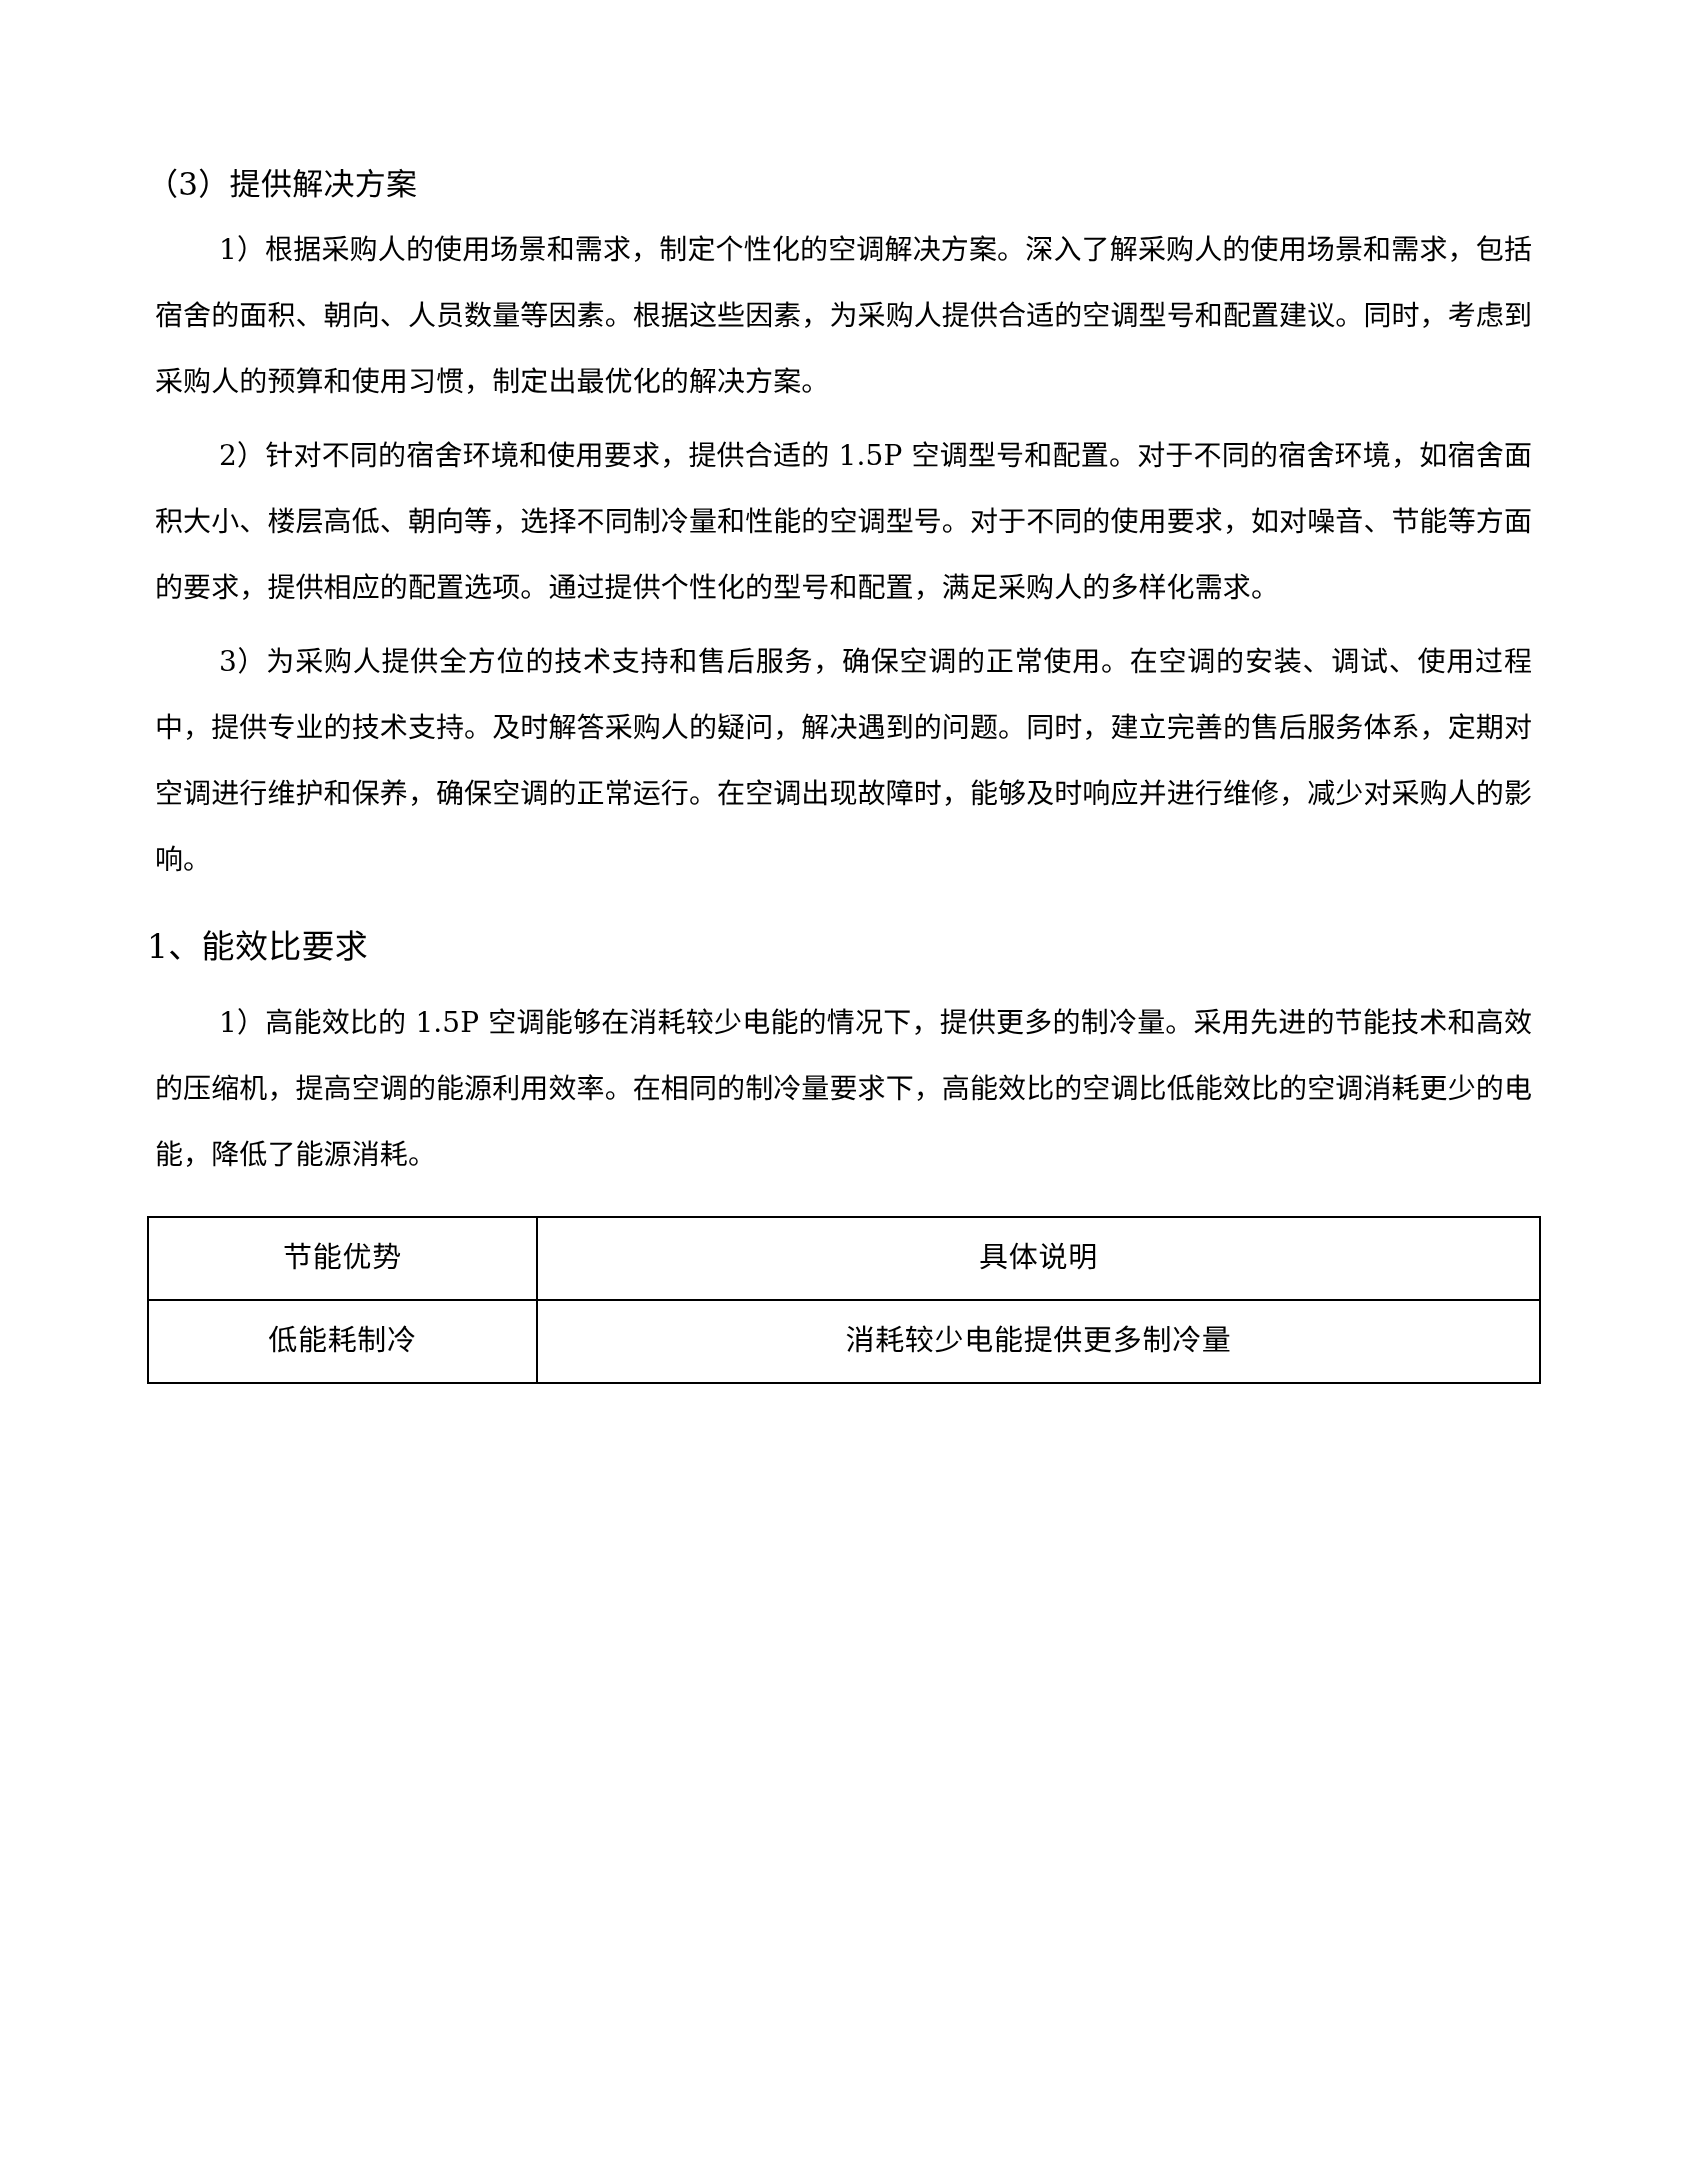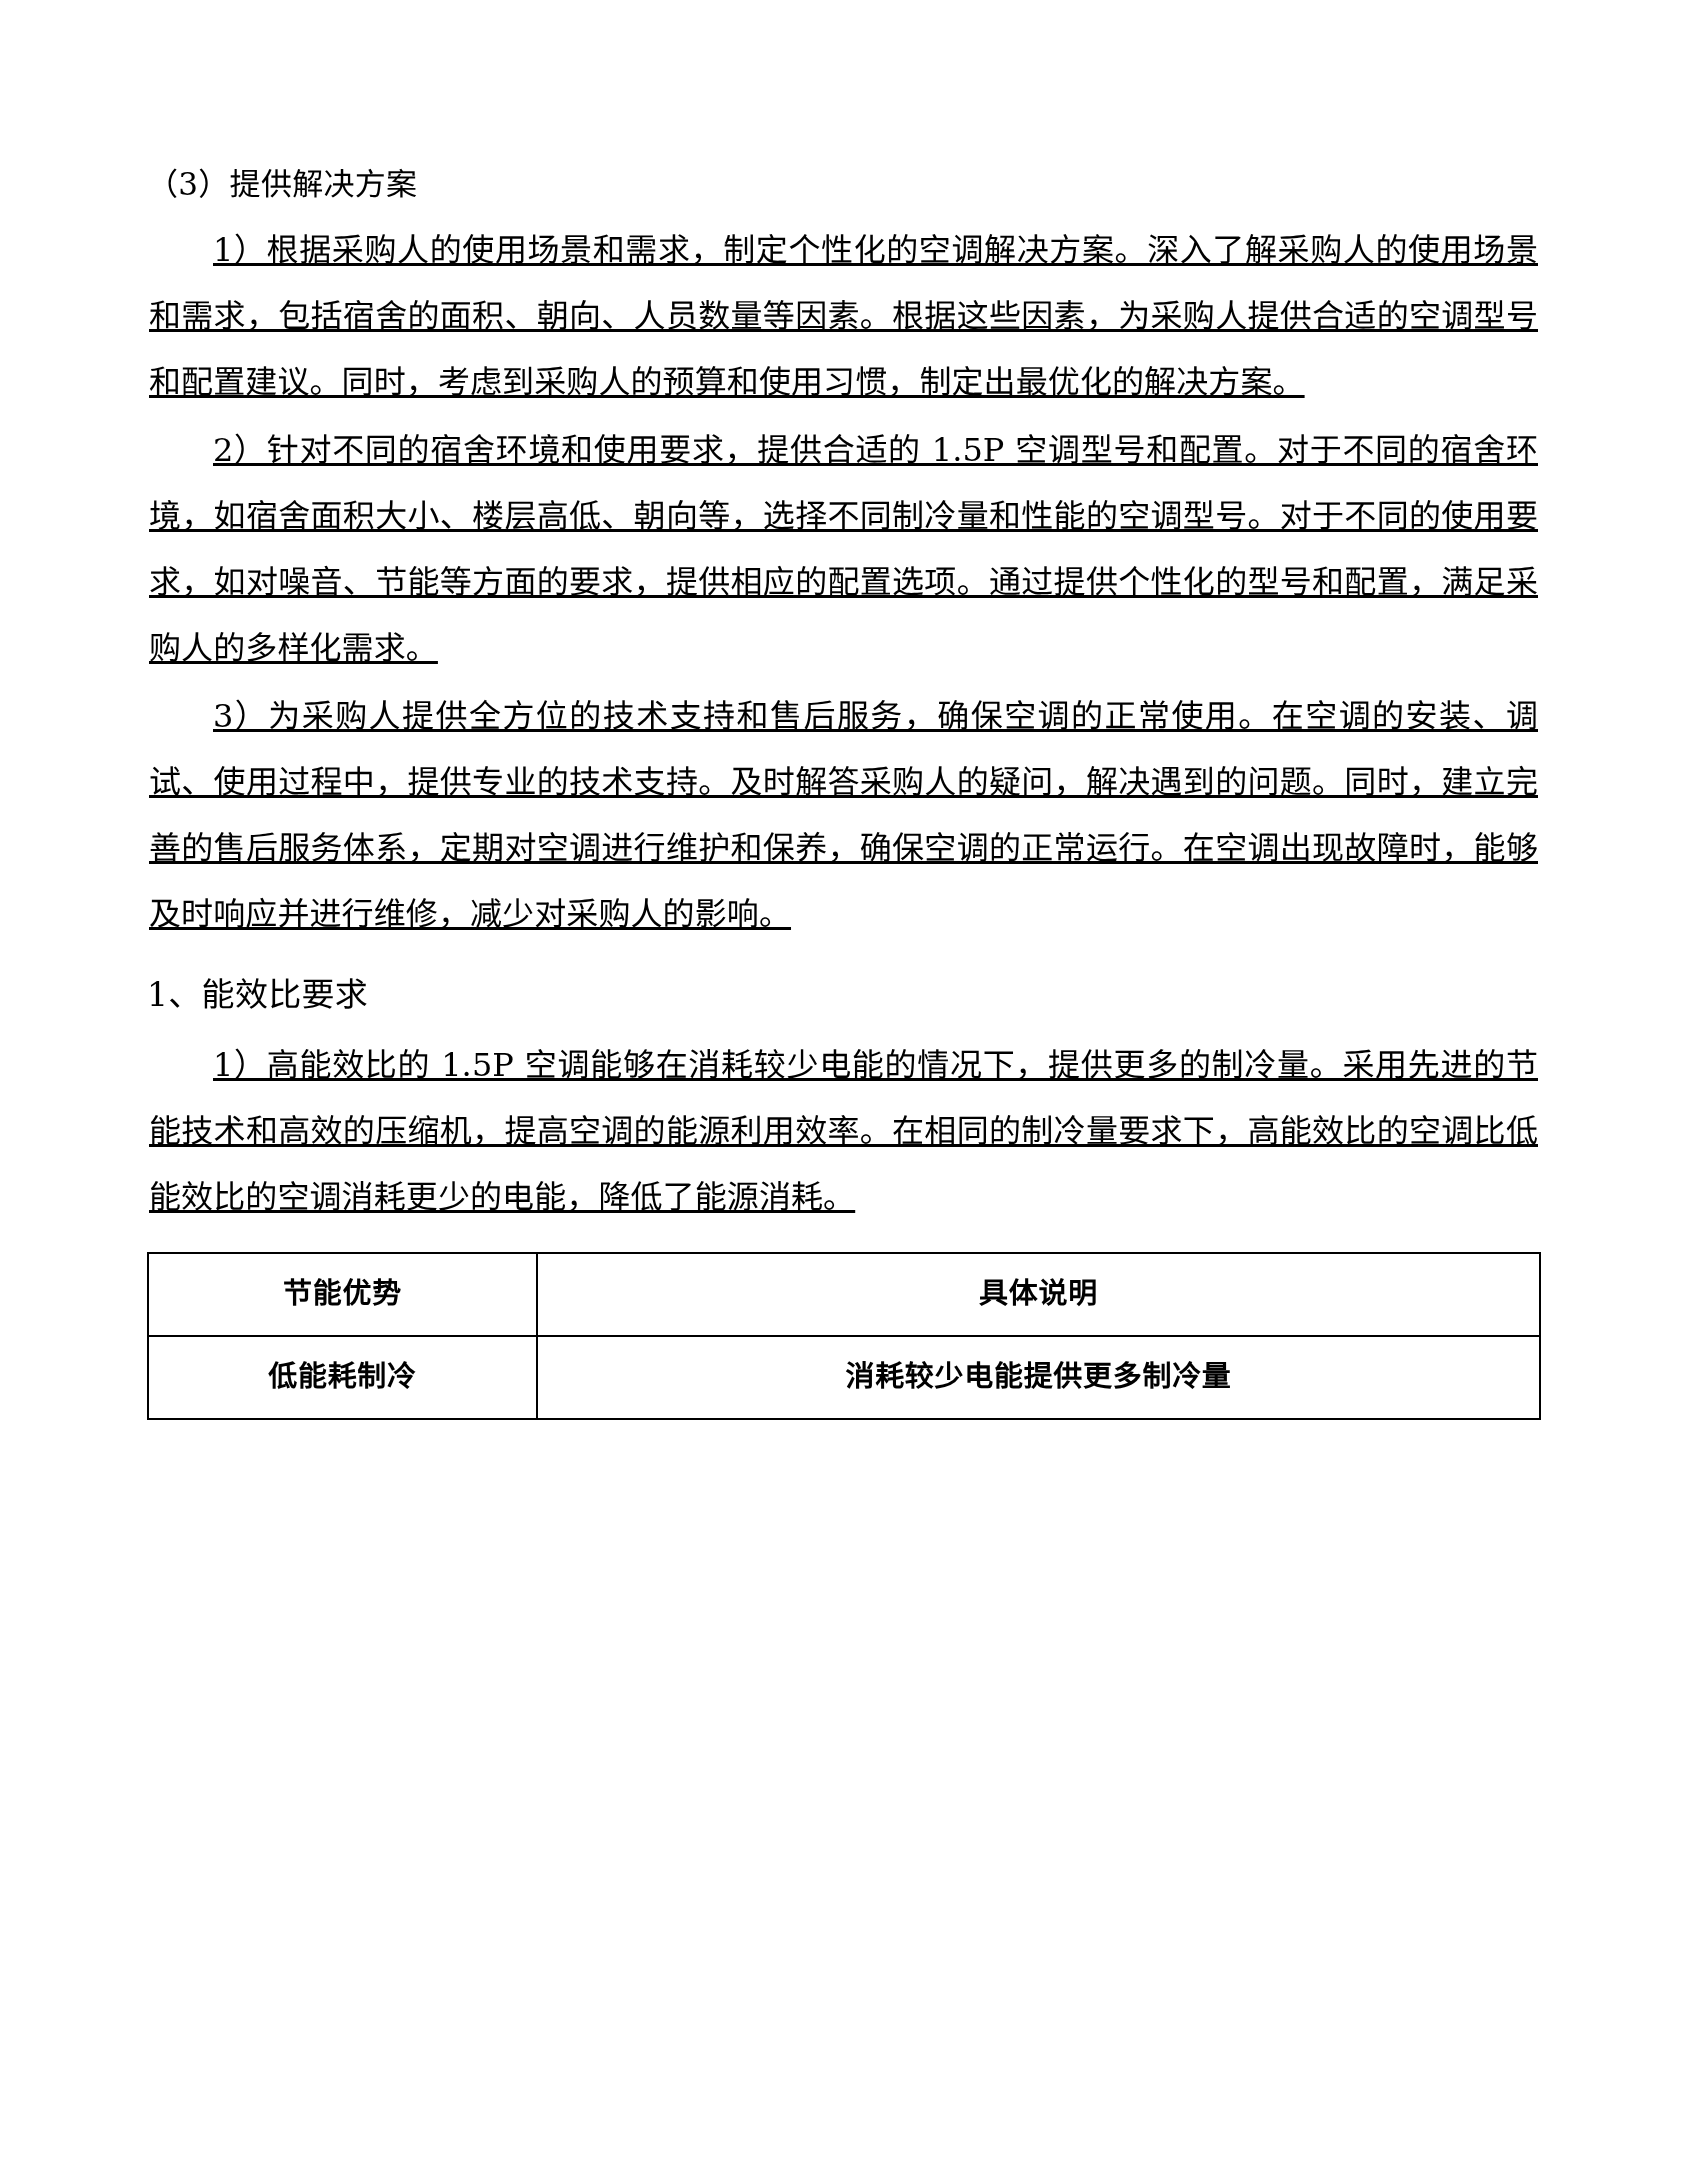--- a/index.html
+++ b/index.html
@@ -29,28 +29,27 @@
   
   .sub-head {
     font-size: 31px;
     line-height: 1.0;
     margin: 0 0 17px 0;
     text-indent: 0;
     letter-spacing: 0.3px;
     white-space: nowrap;
   }
   .para {
-    font-size: 32px;
+    font-size: 28px;
     line-height: 66px;
-    margin: 2px;
+    margin: 8px;
     text-align: justify;
     text-justify: inter-ideograph;
     text-indent: 64px;
     letter-spacing: 0.1px;
-    text-decoration: underline;
   }
   .para + .para {
     margin-top: 0;
   }
   .gap-sm { height: 9.3px; }
   .gap-md { height: 20px; }
 
   .h2 {
     font-size: 40px;
     line-height: 1.0;
@@ -82,21 +81,21 @@
   }
   table.spec {
     border-collapse: collapse;
     width: 1392px;
     table-layout: fixed;
     margin-left: 0;
   }
   table.spec td, table.spec th {
     border: 2px solid #000000;
     font-size: 29px;
-    font-weight: bold;
+    font-weight: normal;
     text-align: center;
     vertical-align: middle;
     padding: 0;
     height: 81px;
     line-height: 1.1;
     letter-spacing: 0.7px;
   }
   table.spec col.c1 { width: 389px; }
   table.spec col.c2 { width: 1003px; }
 </style>

